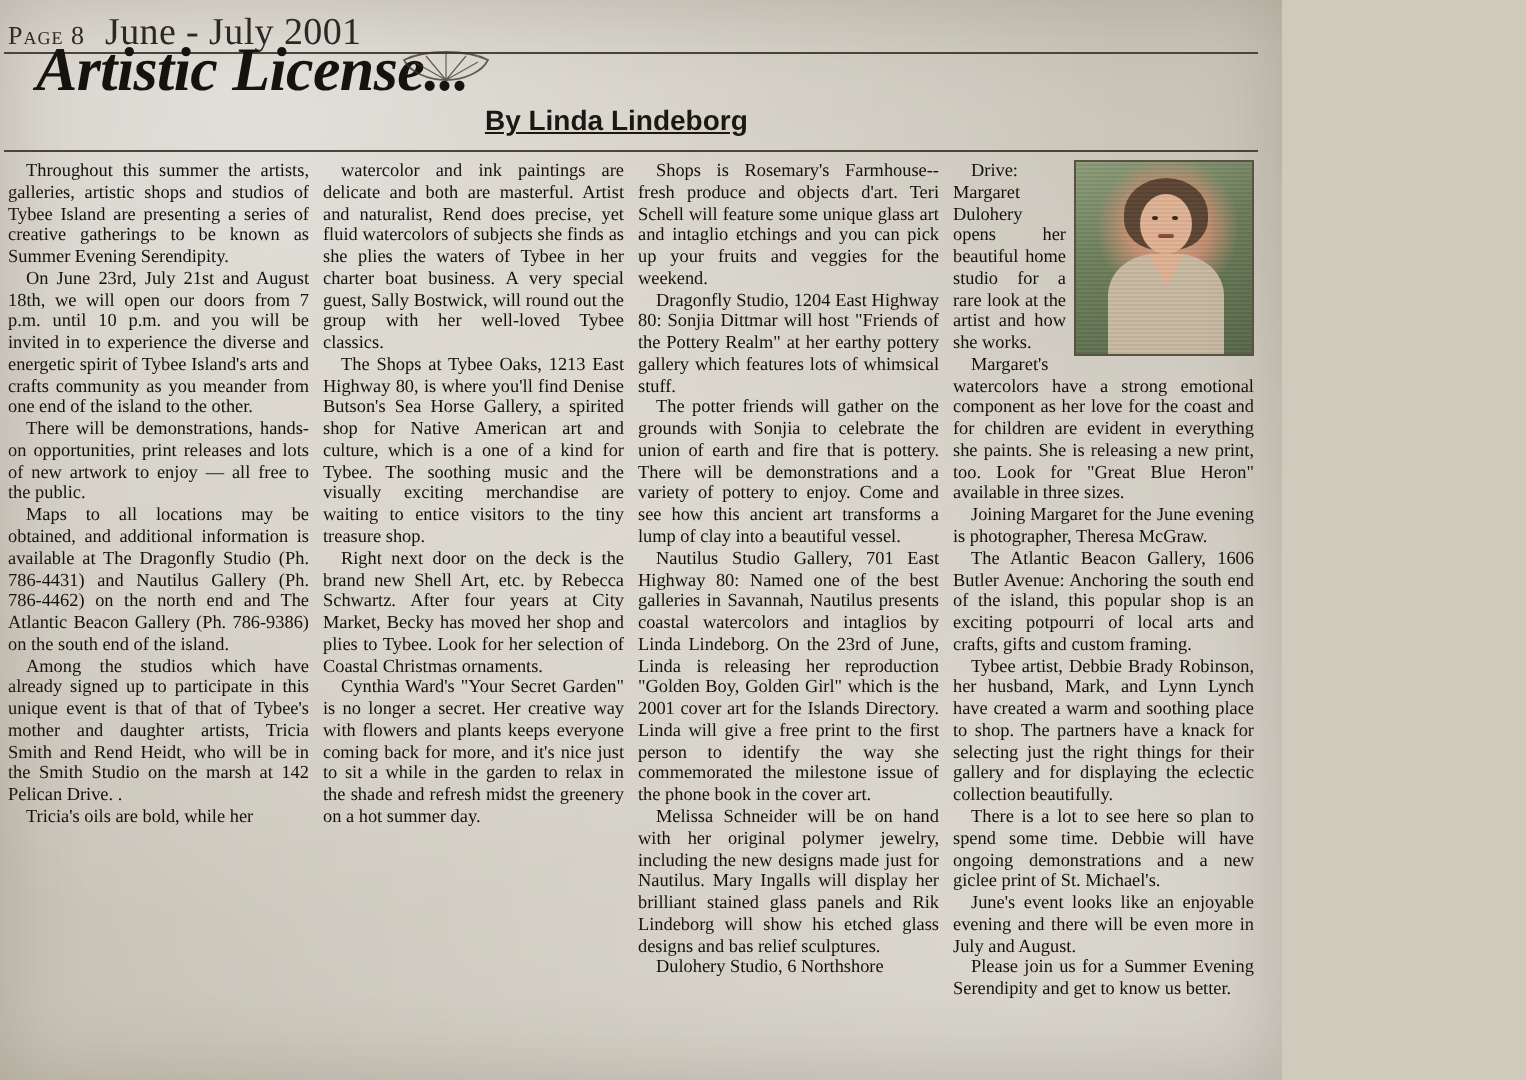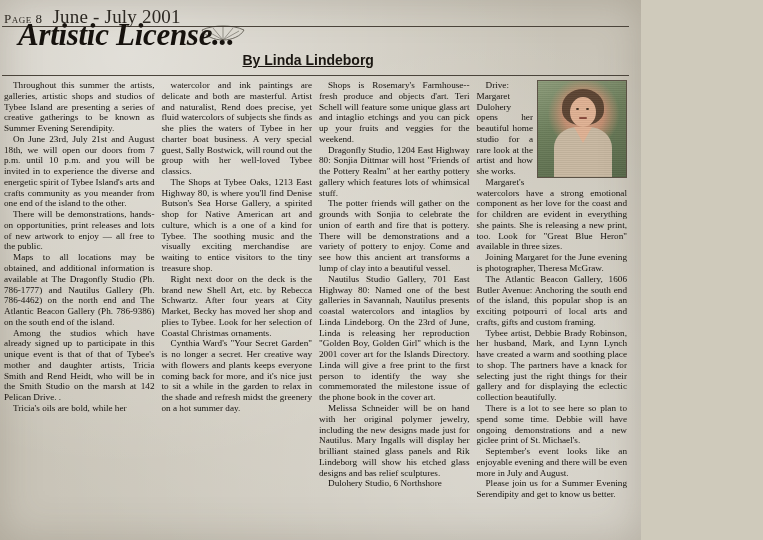--- a/index.html
+++ b/index.html
@@ -195,21 +195,21 @@
   </div>
 
   <div class="rule"></div>
 
   <div class="columns">
 
     <div class="col col-1">
       <p class="first">Throughout this summer the artists, galleries, artistic shops and studios of Tybee Island are presenting a series of creative gatherings to be known as Summer Evening Serendipity.</p>
       <p>On June 23rd, July 21st and August 18th, we will open our doors from 7 p.m. until 10 p.m. and you will be invited in to experience the diverse and energetic spirit of Tybee Island's arts and crafts community as you meander from one end of the island to the other.</p>
       <p>There will be demonstrations, hands-on opportunities, print releases and lots of new artwork to enjoy — all free to the public.</p>
-      <p>Maps to all locations may be obtained, and additional information is available at The Dragonfly Studio (Ph. 786-1777) and Nautilus Gallery (Ph. 786-4462) on the north end and The Atlantic Beacon Gallery (Ph. 786-9386) on the south end of the island.</p>
+      <p>Maps to all locations may be obtained, and additional information is available at The Dragonfly Studio (Ph. 786-4431) and Nautilus Gallery (Ph. 786-4462) on the north end and The Atlantic Beacon Gallery (Ph. 786-9386) on the south end of the island.</p>
       <p>Among the studios which have already signed up to participate in this unique event is that of that of Tybee's mother and daughter artists, Tricia Smith and Rend Heidt, who will be in the Smith Studio on the marsh at 142 Pelican Drive. .</p>
       <p>Tricia's oils are bold, while her</p>
     </div>
 
     <div class="col col-2">
       <p class="first">watercolor and ink paintings are delicate and both are masterful. Artist and naturalist, Rend does precise, yet fluid watercolors of subjects she finds as she plies the waters of Tybee in her charter boat business. A very special guest, Sally Bostwick, will round out the group with her well-loved Tybee classics.</p>
       <p>The Shops at Tybee Oaks, 1213 East Highway 80, is where you'll find Denise Butson's Sea Horse Gallery, a spirited shop for Native American art and culture, which is a one of a kind for Tybee. The soothing music and the visually exciting merchandise are waiting to entice visitors to the tiny treasure shop.</p>
       <p>Right next door on the deck is the brand new Shell Art, etc. by Rebecca Schwartz. After four years at City Market, Becky has moved her shop and plies to Tybee. Look for her selection of Coastal Christmas ornaments.</p>
       <p>Cynthia Ward's "Your Secret Garden" is no longer a secret. Her creative way with flowers and plants keeps everyone coming back for more, and it's nice just to sit a while in the garden to relax in the shade and refresh midst the greenery on a hot summer day.</p>
     </div>
@@ -233,20 +233,20 @@
         <div class="eye-r"></div>
         <div class="mouth"></div>
         <div class="grain"></div>
       </div>
       <p class="first">Drive: Margaret Dulohery opens her beautiful home studio for a rare look at the artist and how she works.</p>
       <p>Margaret's watercolors have a strong emotional component as her love for the coast and for children are evident in everything she paints. She is releasing a new print, too. Look for "Great Blue Heron" available in three sizes.</p>
       <p>Joining Margaret for the June evening is photographer, Theresa McGraw.</p>
       <p>The Atlantic Beacon Gallery, 1606 Butler Avenue: Anchoring the south end of the island, this popular shop is an exciting potpourri of local arts and crafts, gifts and custom framing.</p>
       <p>Tybee artist, Debbie Brady Robinson, her husband, Mark, and Lynn Lynch have created a warm and soothing place to shop. The partners have a knack for selecting just the right things for their gallery and for displaying the eclectic collection beautifully.</p>
       <p>There is a lot to see here so plan to spend some time. Debbie will have ongoing demonstrations and a new giclee print of St. Michael's.</p>
-      <p>September's event looks like an enjoyable evening and there will be even more in July and August.</p>
+      <p>June's event looks like an enjoyable evening and there will be even more in July and August.</p>
       <p>Please join us for a Summer Evening Serendipity and get to know us better.</p>
     </div>
 
   </div>
 
   <div class="edge-shadow"></div>
 </div>
 
 </body></html>

